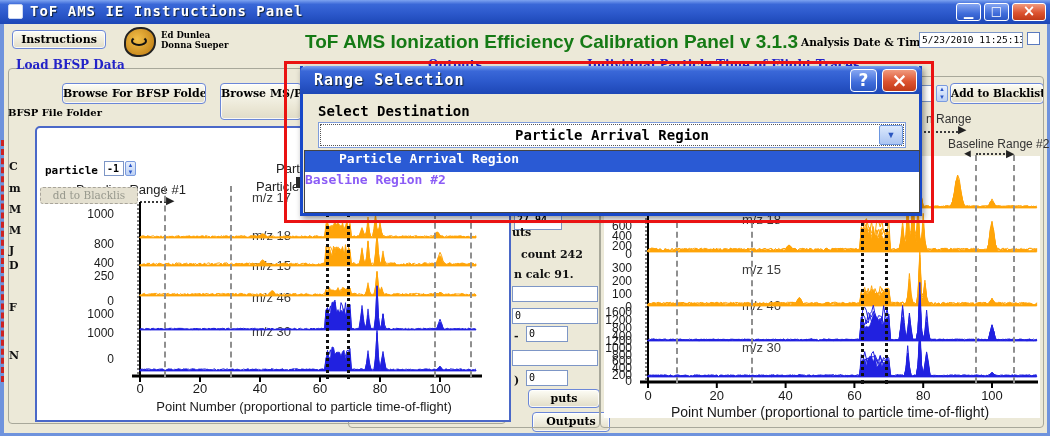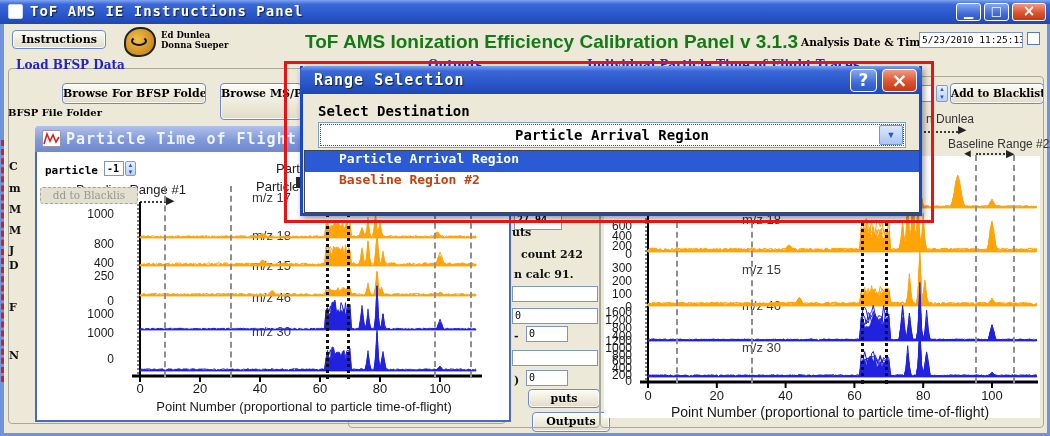--- a/index.html
+++ b/index.html
@@ -78,21 +78,21 @@
   <div class="a f" style="left:526px;top:370px;width:42px;height:16px;z-index:3">0</div>
   <div class="a b" style="left:528px;top:389px;width:72px;height:19px;line-height:17px">puts</div>
   <div class="a b" style="left:532px;top:412px;width:78px;height:20px;line-height:18px">Outputs</div>
 
   <div class="a f" style="left:920px;top:85px;width:14px;height:17px;z-index:6"></div>
   <div class="a spin" style="left:936px;top:85px;width:12px;height:17px;z-index:6">
     <span>▲</span>
     <span>▼</span>
   </div>
   <div class="a b" style="left:950px;top:83px;width:94px;height:21px;line-height:19px;font-size:10.5px">Add to Blacklist</div>
-  <div class="a" style="left:926px;top:112px;font:12px 'Liberation Sans',sans-serif;color:#333;z-index:6">n Dunlea</div>
+  <div class="a" style="left:926px;top:112px;font:12px 'Liberation Sans',sans-serif;color:#333;z-index:6">n Range</div>
   <div class="a dots" style="left:904px;top:131px;width:54px;z-index:6"></div>
   <div class="a" style="left:958px;top:123px;font-size:11px;color:#222;z-index:6">▶</div>
   <div class="a" style="left:948px;top:137px;font:12px 'Liberation Sans',sans-serif;color:#333;z-index:6">Baseline Range #2</div>
   <div class="a" style="left:962px;top:147px;font-size:11px;color:#222;z-index:6">◄</div>
   <div class="a dots" style="left:976px;top:153px;width:32px;z-index:6"></div>
   <div class="a" style="left:1006px;top:147px;font-size:11px;color:#222;z-index:6">▶</div>
 
   <svg id="rsvg" class="a" style="left:604px;top:150px;z-index:5" width="436" height="240">
       <line x1="44" y1="6" x2="44" y2="232" stroke="#000" stroke-width="2"></line>
       <line x1="41" y1="9" x2="44" y2="9" stroke="#000" stroke-width="1"></line>
@@ -174,28 +174,20 @@
       <path fill="none" stroke="#2121e0" stroke-width="1" d="M44,191 L44.0,190.0 L45.7,190.5 L47.4,189.1 L49.2,189.2 L50.9,189.1 L52.6,190.0 L54.3,189.4 L56.0,189.2 L57.8,189.8 L59.5,189.7 L61.2,189.1 L62.9,190.1 L64.6,190.2 L66.4,190.3 L68.1,189.8 L69.8,189.8 L71.5,189.7 L73.2,189.3 L75.0,190.3 L76.7,190.3 L78.4,189.9 L80.1,189.8 L81.8,190.2 L83.6,190.4 L85.3,190.4 L87.0,189.9 L88.7,190.1 L90.4,190.4 L92.2,190.0 L93.9,190.6 L95.6,190.6 L97.3,189.6 L99.0,190.5 L100.8,190.4 L102.5,189.2 L104.2,190.2 L105.9,189.9 L107.6,189.5 L109.4,190.2 L111.1,190.5 L112.8,189.5 L114.5,189.2 L116.2,190.1 L118.0,189.6 L119.7,190.3 L121.4,190.3 L123.1,189.4 L124.8,190.5 L126.6,189.2 L128.3,189.2 L130.0,189.6 L131.7,189.5 L133.4,189.5 L135.2,190.3 L136.9,190.0 L138.6,189.9 L140.3,189.7 L142.0,190.0 L143.8,189.8 L145.5,189.7 L147.2,190.3 L148.9,190.6 L150.6,190.3 L152.4,189.9 L154.1,190.5 L155.8,190.0 L157.5,190.0 L159.2,189.3 L161.0,190.2 L162.7,189.2 L164.4,190.2 L166.1,190.0 L167.8,189.5 L169.6,190.2 L171.3,189.1 L173.0,189.7 L174.7,189.8 L176.4,189.7 L178.2,189.6 L179.9,189.2 L181.6,190.2 L183.3,189.1 L185.0,189.5 L186.8,190.3 L188.5,189.7 L190.2,189.8 L191.9,189.9 L193.6,189.8 L195.4,190.4 L197.1,189.9 L198.8,190.2 L200.5,190.0 L202.2,190.1 L204.0,189.7 L205.7,189.7 L207.4,189.1 L209.1,190.5 L210.8,190.2 L212.6,189.4 L214.3,190.6 L216.0,190.0 L217.7,190.0 L219.4,189.3 L221.2,189.4 L222.9,189.7 L224.6,189.3 L226.3,189.6 L228.0,189.9 L229.8,190.0 L231.5,189.8 L233.2,189.6 L234.9,189.6 L236.6,190.6 L238.4,190.5 L240.1,189.9 L241.8,189.5 L243.5,189.5 L245.2,189.9 L247.0,190.3 L248.7,189.4 L250.4,189.7 L252.1,189.6 L253.8,189.2 L255.6,190.0 L257.3,167.3 L259.0,170.5 L260.7,174.9 L262.4,170.2 L264.2,173.0 L265.9,165.8 L267.6,172.0 L269.3,167.1 L271.0,177.7 L272.8,172.4 L274.5,178.5 L276.2,177.4 L277.9,166.5 L279.6,177.2 L281.4,177.2 L283.1,174.2 L284.8,175.6 L286.5,190.4 L288.2,189.9 L290.0,190.3 L291.7,190.3 L293.4,189.9 L295.1,189.6 L296.8,179.2 L298.6,171.1 L300.3,178.2 L302.0,189.2 L303.7,184.6 L305.4,170.0 L307.2,183.4 L308.9,189.9 L310.6,190.2 L312.3,189.3 L314.0,180.3 L315.8,144.2 L317.5,180.9 L319.2,189.3 L320.9,183.3 L322.6,172.2 L324.4,184.5 L326.1,189.2 L327.8,190.6 L329.5,189.4 L331.2,190.5 L333.0,190.3 L334.7,189.4 L336.4,189.4 L338.1,190.6 L339.8,189.7 L341.6,189.6 L343.3,189.3 L345.0,190.3 L346.7,189.8 L348.4,189.6 L350.2,189.7 L351.9,189.1 L353.6,189.1 L355.3,190.1 L357.0,190.5 L358.8,189.2 L360.5,190.5 L362.2,189.9 L363.9,189.4 L365.6,189.2 L367.4,189.9 L369.1,190.2 L370.8,189.8 L372.5,189.8 L374.2,189.2 L376.0,190.0 L377.7,189.9 L379.4,189.8 L381.1,189.4 L382.8,190.0 L384.6,189.4 L386.3,182.1 L388.0,178.5 L389.7,181.2 L391.4,189.4 L393.2,190.0 L394.9,189.2 L396.6,190.1 L398.3,189.8 L400.0,189.8 L401.8,189.6 L403.5,189.1 L405.2,189.2 L406.9,189.4 L408.6,189.8 L410.4,189.5 L412.1,190.2 L413.8,190.0 L415.5,189.7 L417.2,190.3 L419.0,190.2 L420.7,190.1 L422.4,190.1 L424.1,190.2 L425.8,189.6 L427.6,190.0 L429.3,190.5 L431.0,190.3 L432.7,189.2"></path>
       <path fill="none" stroke="#2121e0" stroke-width="1" d="M44,191 L44.0,190.0 L45.7,190.6 L47.4,190.4 L49.2,189.2 L50.9,190.1 L52.6,190.4 L54.3,189.9 L56.0,189.6 L57.8,189.8 L59.5,189.2 L61.2,189.2 L62.9,190.3 L64.6,190.2 L66.4,189.9 L68.1,189.1 L69.8,189.5 L71.5,190.0 L73.2,190.5 L75.0,189.9 L76.7,189.7 L78.4,189.9 L80.1,190.1 L81.8,189.9 L83.6,189.6 L85.3,190.5 L87.0,190.5 L88.7,190.3 L90.4,189.4 L92.2,189.2 L93.9,190.1 L95.6,190.2 L97.3,190.0 L99.0,189.9 L100.8,190.1 L102.5,189.8 L104.2,189.3 L105.9,190.6 L107.6,189.6 L109.4,189.7 L111.1,190.1 L112.8,190.2 L114.5,190.4 L116.2,189.7 L118.0,190.0 L119.7,189.2 L121.4,189.6 L123.1,190.4 L124.8,189.8 L126.6,190.3 L128.3,189.5 L130.0,189.3 L131.7,189.7 L133.4,189.7 L135.2,189.9 L136.9,189.5 L138.6,189.3 L140.3,190.2 L142.0,189.7 L143.8,189.5 L145.5,189.5 L147.2,190.2 L148.9,190.4 L150.6,190.4 L152.4,190.4 L154.1,189.1 L155.8,189.5 L157.5,189.9 L159.2,190.5 L161.0,190.2 L162.7,189.8 L164.4,189.5 L166.1,190.1 L167.8,190.2 L169.6,189.7 L171.3,189.6 L173.0,190.4 L174.7,189.8 L176.4,189.3 L178.2,190.5 L179.9,189.1 L181.6,190.4 L183.3,189.7 L185.0,190.5 L186.8,190.5 L188.5,189.8 L190.2,189.5 L191.9,189.6 L193.6,189.2 L195.4,190.2 L197.1,190.5 L198.8,190.3 L200.5,189.8 L202.2,189.5 L204.0,190.3 L205.7,189.4 L207.4,189.1 L209.1,189.3 L210.8,189.8 L212.6,190.6 L214.3,190.5 L216.0,190.1 L217.7,190.2 L219.4,189.4 L221.2,189.4 L222.9,190.4 L224.6,189.3 L226.3,189.4 L228.0,190.2 L229.8,190.6 L231.5,189.5 L233.2,190.2 L234.9,190.4 L236.6,190.3 L238.4,190.1 L240.1,190.0 L241.8,189.3 L243.5,189.4 L245.2,189.6 L247.0,189.9 L248.7,190.4 L250.4,189.6 L252.1,190.2 L253.8,189.9 L255.6,190.4 L257.3,176.7 L259.0,164.7 L260.7,166.9 L262.4,174.0 L264.2,162.6 L265.9,164.2 L267.6,167.1 L269.3,161.4 L271.0,171.5 L272.8,170.4 L274.5,165.7 L276.2,166.0 L277.9,167.3 L279.6,176.1 L281.4,163.6 L283.1,175.7 L284.8,164.0 L286.5,190.5 L288.2,190.5 L290.0,190.2 L291.7,189.6 L293.4,189.8 L295.1,189.5 L296.8,177.5 L298.6,158.8 L300.3,177.9 L302.0,189.0 L303.7,182.0 L305.4,163.0 L307.2,181.4 L308.9,190.5 L310.6,189.8 L312.3,189.2 L314.0,179.7 L315.8,147.3 L317.5,181.1 L319.2,190.3 L320.9,182.6 L322.6,166.5 L324.4,184.0 L326.1,189.5 L327.8,189.2 L329.5,189.5 L331.2,189.1 L333.0,190.5 L334.7,189.4 L336.4,189.4 L338.1,190.2 L339.8,190.2 L341.6,190.5 L343.3,190.3 L345.0,189.4 L346.7,189.6 L348.4,189.2 L350.2,190.1 L351.9,190.5 L353.6,189.4 L355.3,189.1 L357.0,190.3 L358.8,190.4 L360.5,190.6 L362.2,190.2 L363.9,189.1 L365.6,190.1 L367.4,189.5 L369.1,189.8 L370.8,189.7 L372.5,189.6 L374.2,189.2 L376.0,189.4 L377.7,190.3 L379.4,190.2 L381.1,189.6 L382.8,190.2 L384.6,188.8 L386.3,181.7 L388.0,174.7 L389.7,181.2 L391.4,189.2 L393.2,190.5 L394.9,190.2 L396.6,189.8 L398.3,189.3 L400.0,189.4 L401.8,190.1 L403.5,189.8 L405.2,189.1 L406.9,190.2 L408.6,190.3 L410.4,190.3 L412.1,190.1 L413.8,189.9 L415.5,190.3 L417.2,189.7 L419.0,189.9 L420.7,190.0 L422.4,190.6 L424.1,190.6 L425.8,190.2 L427.6,190.1 L429.3,190.6 L431.0,190.3 L432.7,190.1"></path>
       <path fill="none" stroke="#2121e0" stroke-width="1" d="M44,191 L44.0,190.0 L45.7,189.1 L47.4,190.2 L49.2,189.1 L50.9,189.6 L52.6,189.3 L54.3,190.3 L56.0,190.1 L57.8,189.8 L59.5,190.2 L61.2,189.3 L62.9,190.5 L64.6,190.1 L66.4,189.4 L68.1,190.0 L69.8,189.2 L71.5,190.3 L73.2,190.2 L75.0,189.5 L76.7,189.1 L78.4,189.8 L80.1,190.4 L81.8,189.6 L83.6,190.4 L85.3,189.1 L87.0,189.6 L88.7,190.5 L90.4,189.9 L92.2,189.9 L93.9,189.5 L95.6,189.8 L97.3,190.4 L99.0,189.2 L100.8,189.7 L102.5,190.4 L104.2,189.9 L105.9,189.7 L107.6,189.7 L109.4,189.2 L111.1,189.7 L112.8,189.5 L114.5,190.1 L116.2,189.3 L118.0,190.5 L119.7,189.7 L121.4,190.5 L123.1,189.9 L124.8,190.6 L126.6,189.8 L128.3,189.8 L130.0,190.5 L131.7,189.9 L133.4,189.9 L135.2,189.5 L136.9,190.6 L138.6,190.2 L140.3,189.1 L142.0,189.4 L143.8,189.2 L145.5,189.3 L147.2,190.2 L148.9,190.3 L150.6,190.5 L152.4,189.5 L154.1,189.2 L155.8,190.6 L157.5,189.8 L159.2,190.3 L161.0,190.2 L162.7,190.5 L164.4,190.4 L166.1,190.2 L167.8,189.4 L169.6,189.2 L171.3,190.1 L173.0,189.6 L174.7,189.7 L176.4,190.4 L178.2,190.0 L179.9,189.1 L181.6,190.6 L183.3,190.2 L185.0,190.0 L186.8,189.1 L188.5,189.8 L190.2,189.3 L191.9,189.3 L193.6,190.1 L195.4,190.1 L197.1,189.5 L198.8,190.5 L200.5,189.5 L202.2,190.5 L204.0,189.4 L205.7,189.2 L207.4,189.1 L209.1,189.7 L210.8,189.4 L212.6,190.2 L214.3,190.5 L216.0,190.3 L217.7,190.4 L219.4,189.4 L221.2,189.4 L222.9,189.6 L224.6,189.4 L226.3,189.3 L228.0,190.6 L229.8,189.6 L231.5,189.2 L233.2,189.1 L234.9,189.7 L236.6,190.0 L238.4,189.7 L240.1,190.1 L241.8,189.2 L243.5,189.3 L245.2,189.4 L247.0,189.5 L248.7,190.0 L250.4,189.5 L252.1,189.2 L253.8,189.1 L255.6,189.4 L257.3,170.9 L259.0,158.3 L260.7,157.2 L262.4,160.5 L264.2,169.8 L265.9,163.8 L267.6,161.8 L269.3,155.3 L271.0,164.2 L272.8,169.0 L274.5,169.4 L276.2,171.5 L277.9,170.1 L279.6,155.7 L281.4,166.4 L283.1,158.9 L284.8,169.6 L286.5,189.1 L288.2,189.6 L290.0,190.1 L291.7,190.4 L293.4,189.8 L295.1,189.2 L296.8,176.1 L298.6,155.5 L300.3,172.6 L302.0,189.3 L303.7,179.0 L305.4,165.7 L307.2,179.1 L308.9,189.8 L310.6,189.3 L312.3,189.2 L314.0,179.6 L315.8,132.4 L317.5,177.4 L319.2,189.8 L320.9,182.0 L322.6,160.1 L324.4,180.3 L326.1,189.9 L327.8,189.4 L329.5,189.6 L331.2,189.3 L333.0,190.6 L334.7,189.3 L336.4,189.4 L338.1,189.8 L339.8,189.2 L341.6,189.9 L343.3,189.8 L345.0,190.0 L346.7,189.4 L348.4,190.4 L350.2,190.4 L351.9,190.3 L353.6,189.7 L355.3,189.7 L357.0,190.1 L358.8,190.1 L360.5,189.2 L362.2,190.4 L363.9,190.4 L365.6,189.4 L367.4,189.2 L369.1,189.3 L370.8,189.6 L372.5,189.4 L374.2,189.3 L376.0,190.3 L377.7,189.2 L379.4,190.5 L381.1,189.7 L382.8,190.5 L384.6,188.9 L386.3,181.3 L388.0,175.2 L389.7,181.1 L391.4,188.8 L393.2,189.5 L394.9,189.6 L396.6,189.5 L398.3,190.4 L400.0,190.5 L401.8,189.1 L403.5,190.4 L405.2,190.6 L406.9,189.5 L408.6,189.3 L410.4,189.5 L412.1,189.9 L413.8,189.8 L415.5,189.4 L417.2,189.1 L419.0,189.7 L420.7,189.9 L422.4,189.5 L424.1,189.4 L425.8,189.1 L427.6,190.2 L429.3,189.1 L431.0,190.2 L432.7,189.5"></path>
       <path fill="#2121e0" stroke="#2121e0" stroke-width="0.8" d="M44,227 L44.0,225.9 L45.7,226.1 L47.4,226.5 L49.2,225.4 L50.9,225.0 L52.6,225.3 L54.3,224.9 L56.0,225.8 L57.8,225.6 L59.5,225.3 L61.2,225.5 L62.9,225.9 L64.6,226.0 L66.4,225.1 L68.1,226.0 L69.8,226.2 L71.5,225.8 L73.2,226.0 L75.0,226.2 L76.7,226.0 L78.4,225.5 L80.1,225.7 L81.8,225.3 L83.6,226.2 L85.3,226.5 L87.0,226.5 L88.7,226.4 L90.4,225.4 L92.2,225.5 L93.9,226.1 L95.6,225.0 L97.3,225.9 L99.0,226.5 L100.8,225.0 L102.5,225.4 L104.2,225.2 L105.9,225.8 L107.6,225.7 L109.4,226.0 L111.1,225.2 L112.8,225.5 L114.5,226.4 L116.2,225.1 L118.0,224.9 L119.7,225.8 L121.4,225.4 L123.1,226.0 L124.8,226.3 L126.6,225.7 L128.3,225.1 L130.0,225.1 L131.7,226.3 L133.4,226.2 L135.2,226.2 L136.9,225.8 L138.6,225.6 L140.3,226.1 L142.0,225.0 L143.8,226.3 L145.5,224.9 L147.2,226.3 L148.9,226.5 L150.6,225.5 L152.4,226.4 L154.1,225.0 L155.8,225.1 L157.5,226.4 L159.2,225.3 L161.0,226.0 L162.7,225.6 L164.4,226.3 L166.1,225.6 L167.8,225.0 L169.6,224.9 L171.3,225.7 L173.0,225.7 L174.7,225.8 L176.4,226.0 L178.2,225.0 L179.9,225.7 L181.6,225.8 L183.3,226.3 L185.0,225.2 L186.8,225.1 L188.5,225.9 L190.2,226.1 L191.9,225.5 L193.6,225.4 L195.4,225.0 L197.1,225.0 L198.8,226.1 L200.5,225.8 L202.2,226.5 L204.0,226.3 L205.7,225.4 L207.4,226.1 L209.1,226.5 L210.8,225.8 L212.6,225.5 L214.3,225.0 L216.0,225.0 L217.7,226.3 L219.4,226.1 L221.2,224.9 L222.9,225.3 L224.6,225.7 L226.3,226.2 L228.0,226.0 L229.8,226.2 L231.5,225.5 L233.2,225.5 L234.9,225.4 L236.6,226.6 L238.4,225.4 L240.1,226.2 L241.8,225.7 L243.5,225.4 L245.2,225.8 L247.0,225.1 L248.7,225.0 L250.4,225.8 L252.1,225.8 L253.8,226.4 L255.6,226.0 L257.3,213.0 L259.0,209.8 L260.7,209.9 L262.4,215.9 L264.2,208.7 L265.9,206.2 L267.6,206.9 L269.3,212.3 L271.0,206.4 L272.8,216.8 L274.5,215.7 L276.2,211.5 L277.9,216.4 L279.6,212.4 L281.4,212.0 L283.1,207.4 L284.8,212.9 L286.5,225.7 L288.2,225.9 L290.0,225.7 L291.7,226.0 L293.4,225.0 L295.1,225.3 L296.8,225.1 L298.6,225.6 L300.3,225.8 L302.0,219.4 L303.7,203.7 L305.4,219.3 L307.2,225.7 L308.9,226.3 L310.6,225.3 L312.3,225.8 L314.0,217.3 L315.8,188.0 L317.5,216.9 L319.2,225.9 L320.9,216.4 L322.6,208.2 L324.4,215.6 L326.1,225.8 L327.8,226.0 L329.5,226.1 L331.2,226.2 L333.0,225.6 L334.7,226.0 L336.4,225.7 L338.1,226.0 L339.8,226.0 L341.6,226.1 L343.3,224.9 L345.0,226.5 L346.7,226.1 L348.4,226.2 L350.2,225.2 L351.9,226.0 L353.6,225.8 L355.3,226.0 L357.0,225.8 L358.8,226.3 L360.5,225.5 L362.2,225.7 L363.9,225.5 L365.6,225.8 L367.4,226.0 L369.1,226.3 L370.8,224.9 L372.5,225.0 L374.2,226.3 L376.0,225.6 L377.7,226.3 L379.4,225.4 L381.1,226.1 L382.8,225.2 L384.6,226.3 L386.3,224.4 L388.0,223.4 L389.7,224.3 L391.4,225.1 L393.2,226.4 L394.9,225.8 L396.6,225.9 L398.3,226.3 L400.0,225.3 L401.8,224.9 L403.5,225.0 L405.2,225.1 L406.9,226.3 L408.6,225.0 L410.4,226.0 L412.1,225.3 L413.8,226.5 L415.5,225.8 L417.2,225.8 L419.0,225.2 L420.7,225.2 L422.4,225.1 L424.1,226.1 L425.8,226.1 L427.6,226.5 L429.3,225.0 L431.0,225.4 L432.7,226.1 L432.7,227 Z"></path>
       <path fill="none" stroke="#2121e0" stroke-width="1" d="M44,227 L44.0,225.8 L45.7,225.0 L47.4,225.2 L49.2,225.0 L50.9,225.7 L52.6,226.4 L54.3,225.4 L56.0,225.6 L57.8,225.5 L59.5,225.4 L61.2,225.3 L62.9,225.6 L64.6,226.1 L66.4,226.2 L68.1,226.1 L69.8,226.3 L71.5,225.5 L73.2,226.3 L75.0,225.9 L76.7,226.0 L78.4,225.6 L80.1,226.1 L81.8,225.3 L83.6,225.5 L85.3,226.5 L87.0,225.7 L88.7,226.3 L90.4,224.9 L92.2,225.4 L93.9,225.7 L95.6,225.7 L97.3,226.5 L99.0,225.4 L100.8,225.6 L102.5,226.3 L104.2,225.0 L105.9,225.3 L107.6,225.0 L109.4,225.0 L111.1,226.6 L112.8,225.2 L114.5,226.5 L116.2,225.8 L118.0,225.7 L119.7,226.5 L121.4,225.9 L123.1,225.0 L124.8,225.1 L126.6,226.6 L128.3,225.8 L130.0,225.8 L131.7,226.3 L133.4,225.7 L135.2,225.6 L136.9,225.0 L138.6,226.3 L140.3,224.9 L142.0,225.2 L143.8,225.2 L145.5,226.3 L147.2,225.9 L148.9,225.1 L150.6,225.7 L152.4,225.3 L154.1,226.2 L155.8,225.0 L157.5,225.7 L159.2,225.3 L161.0,225.8 L162.7,226.1 L164.4,225.5 L166.1,226.0 L167.8,224.9 L169.6,226.1 L171.3,225.8 L173.0,225.4 L174.7,226.3 L176.4,225.7 L178.2,226.2 L179.9,226.0 L181.6,226.5 L183.3,225.8 L185.0,225.3 L186.8,226.0 L188.5,225.1 L190.2,225.6 L191.9,225.5 L193.6,225.5 L195.4,225.0 L197.1,225.5 L198.8,225.2 L200.5,226.1 L202.2,226.4 L204.0,225.3 L205.7,226.0 L207.4,226.1 L209.1,225.0 L210.8,226.5 L212.6,226.3 L214.3,226.5 L216.0,225.1 L217.7,225.4 L219.4,225.8 L221.2,225.1 L222.9,225.0 L224.6,225.0 L226.3,224.9 L228.0,226.3 L229.8,226.4 L231.5,225.1 L233.2,225.5 L234.9,225.1 L236.6,224.9 L238.4,225.9 L240.1,226.2 L241.8,225.2 L243.5,226.6 L245.2,225.9 L247.0,225.3 L248.7,225.4 L250.4,226.0 L252.1,226.4 L253.8,226.5 L255.6,226.6 L257.3,211.4 L259.0,216.1 L260.7,217.6 L262.4,209.1 L264.2,218.4 L265.9,211.6 L267.6,209.4 L269.3,212.1 L271.0,213.7 L272.8,209.9 L274.5,216.3 L276.2,216.2 L277.9,210.4 L279.6,210.1 L281.4,210.3 L283.1,214.7 L284.8,218.0 L286.5,226.2 L288.2,226.5 L290.0,226.5 L291.7,226.2 L293.4,225.0 L295.1,225.0 L296.8,224.9 L298.6,225.3 L300.3,226.0 L302.0,220.1 L303.7,203.1 L305.4,220.6 L307.2,226.4 L308.9,226.2 L310.6,226.0 L312.3,225.7 L314.0,215.8 L315.8,185.8 L317.5,215.7 L319.2,225.3 L320.9,216.8 L322.6,205.4 L324.4,216.7 L326.1,225.9 L327.8,225.8 L329.5,225.7 L331.2,225.8 L333.0,226.4 L334.7,225.9 L336.4,225.8 L338.1,226.6 L339.8,226.3 L341.6,225.9 L343.3,226.5 L345.0,225.3 L346.7,224.9 L348.4,225.6 L350.2,225.8 L351.9,225.1 L353.6,226.3 L355.3,225.6 L357.0,225.7 L358.8,225.0 L360.5,225.2 L362.2,226.2 L363.9,225.0 L365.6,225.3 L367.4,225.6 L369.1,225.2 L370.8,226.3 L372.5,225.8 L374.2,225.7 L376.0,225.6 L377.7,225.0 L379.4,226.6 L381.1,226.2 L382.8,226.5 L384.6,226.4 L386.3,224.3 L388.0,222.3 L389.7,224.2 L391.4,225.1 L393.2,225.3 L394.9,225.8 L396.6,226.2 L398.3,225.3 L400.0,226.2 L401.8,225.6 L403.5,226.3 L405.2,225.8 L406.9,225.8 L408.6,225.9 L410.4,225.1 L412.1,225.0 L413.8,226.0 L415.5,226.1 L417.2,226.1 L419.0,226.3 L420.7,225.4 L422.4,226.2 L424.1,226.4 L425.8,226.4 L427.6,225.7 L429.3,225.7 L431.0,225.2 L432.7,225.5"></path>
       <path fill="none" stroke="#2121e0" stroke-width="1" d="M44,227 L44.0,225.8 L45.7,225.6 L47.4,225.5 L49.2,226.2 L50.9,226.4 L52.6,225.8 L54.3,225.8 L56.0,225.3 L57.8,225.3 L59.5,225.5 L61.2,225.1 L62.9,225.2 L64.6,226.2 L66.4,225.6 L68.1,226.2 L69.8,226.4 L71.5,225.2 L73.2,224.9 L75.0,225.5 L76.7,226.0 L78.4,225.7 L80.1,226.5 L81.8,225.3 L83.6,226.4 L85.3,226.4 L87.0,226.5 L88.7,226.2 L90.4,226.2 L92.2,225.2 L93.9,225.4 L95.6,226.4 L97.3,225.5 L99.0,226.0 L100.8,226.3 L102.5,225.5 L104.2,226.4 L105.9,226.6 L107.6,225.9 L109.4,225.6 L111.1,226.3 L112.8,225.0 L114.5,226.5 L116.2,226.5 L118.0,226.4 L119.7,225.5 L121.4,226.5 L123.1,225.8 L124.8,225.6 L126.6,225.7 L128.3,226.5 L130.0,226.6 L131.7,226.3 L133.4,225.2 L135.2,225.0 L136.9,226.0 L138.6,225.3 L140.3,225.4 L142.0,225.4 L143.8,225.7 L145.5,226.1 L147.2,225.6 L148.9,225.3 L150.6,225.9 L152.4,225.9 L154.1,225.6 L155.8,226.5 L157.5,225.0 L159.2,225.3 L161.0,225.7 L162.7,226.5 L164.4,226.4 L166.1,226.3 L167.8,226.6 L169.6,225.5 L171.3,225.9 L173.0,225.2 L174.7,225.2 L176.4,225.5 L178.2,225.7 L179.9,226.2 L181.6,225.5 L183.3,225.3 L185.0,225.4 L186.8,225.2 L188.5,226.0 L190.2,225.1 L191.9,225.5 L193.6,225.5 L195.4,224.9 L197.1,226.1 L198.8,226.0 L200.5,226.5 L202.2,226.2 L204.0,225.9 L205.7,224.9 L207.4,226.2 L209.1,225.2 L210.8,225.5 L212.6,225.5 L214.3,226.3 L216.0,225.2 L217.7,226.1 L219.4,225.6 L221.2,225.3 L222.9,226.5 L224.6,226.0 L226.3,225.4 L228.0,224.9 L229.8,224.9 L231.5,226.4 L233.2,225.5 L234.9,226.5 L236.6,225.0 L238.4,226.4 L240.1,226.2 L241.8,226.5 L243.5,226.0 L245.2,226.1 L247.0,225.5 L248.7,225.9 L250.4,226.1 L252.1,225.3 L253.8,224.9 L255.6,225.5 L257.3,204.6 L259.0,207.0 L260.7,210.5 L262.4,208.5 L264.2,213.7 L265.9,212.6 L267.6,206.4 L269.3,207.1 L271.0,204.9 L272.8,209.4 L274.5,213.5 L276.2,205.4 L277.9,211.0 L279.6,214.7 L281.4,215.7 L283.1,206.3 L284.8,208.1 L286.5,225.1 L288.2,225.4 L290.0,225.6 L291.7,226.4 L293.4,225.0 L295.1,226.4 L296.8,226.5 L298.6,224.9 L300.3,226.3 L302.0,218.8 L303.7,203.6 L305.4,216.9 L307.2,225.5 L308.9,226.1 L310.6,224.9 L312.3,225.5 L314.0,214.9 L315.8,185.3 L317.5,215.0 L319.2,225.5 L320.9,214.1 L322.6,203.3 L324.4,214.5 L326.1,225.7 L327.8,225.6 L329.5,225.3 L331.2,225.3 L333.0,225.6 L334.7,225.9 L336.4,226.0 L338.1,225.4 L339.8,226.6 L341.6,225.8 L343.3,226.5 L345.0,225.7 L346.7,225.4 L348.4,224.9 L350.2,226.3 L351.9,225.9 L353.6,225.1 L355.3,225.1 L357.0,225.7 L358.8,225.4 L360.5,224.9 L362.2,225.1 L363.9,226.2 L365.6,226.4 L367.4,225.2 L369.1,225.9 L370.8,226.0 L372.5,224.9 L374.2,225.1 L376.0,225.5 L377.7,225.4 L379.4,226.0 L381.1,226.4 L382.8,226.1 L384.6,225.0 L386.3,224.2 L388.0,222.4 L389.7,224.2 L391.4,225.2 L393.2,225.8 L394.9,225.8 L396.6,226.5 L398.3,226.0 L400.0,225.3 L401.8,226.3 L403.5,226.0 L405.2,226.5 L406.9,225.3 L408.6,225.0 L410.4,225.9 L412.1,226.4 L413.8,225.4 L415.5,226.5 L417.2,226.4 L419.0,225.7 L420.7,225.5 L422.4,225.6 L424.1,225.1 L425.8,224.9 L427.6,226.5 L429.3,226.4 L431.0,224.9 L432.7,225.0"></path>
       <path fill="none" stroke="#2121e0" stroke-width="1" d="M44,227 L44.0,225.8 L45.7,226.1 L47.4,225.9 L49.2,225.8 L50.9,225.5 L52.6,225.2 L54.3,226.2 L56.0,225.1 L57.8,225.1 L59.5,225.5 L61.2,224.9 L62.9,226.6 L64.6,226.3 L66.4,225.0 L68.1,226.2 L69.8,226.5 L71.5,226.5 L73.2,225.2 L75.0,225.1 L76.7,225.9 L78.4,225.8 L80.1,225.2 L81.8,225.3 L83.6,225.7 L85.3,226.4 L87.0,225.7 L88.7,226.1 L90.4,225.7 L92.2,225.1 L93.9,225.0 L95.6,225.4 L97.3,226.2 L99.0,226.6 L100.8,225.3 L102.5,226.4 L104.2,226.2 L105.9,226.1 L107.6,225.2 L109.4,226.3 L111.1,226.0 L112.8,226.4 L114.5,226.5 L116.2,225.5 L118.0,225.5 L119.7,226.2 L121.4,225.3 L123.1,226.5 L124.8,226.1 L126.6,224.9 L128.3,225.5 L130.0,225.6 L131.7,226.3 L133.4,226.4 L135.2,226.1 L136.9,225.2 L138.6,226.0 L140.3,225.9 L142.0,225.7 L143.8,226.2 L145.5,225.8 L147.2,225.3 L148.9,225.6 L150.6,226.1 L152.4,226.5 L154.1,225.1 L155.8,226.3 L157.5,226.0 L159.2,225.3 L161.0,225.5 L162.7,225.3 L164.4,225.7 L166.1,225.0 L167.8,226.5 L169.6,224.9 L171.3,226.0 L173.0,224.9 L174.7,225.7 L176.4,225.3 L178.2,225.2 L179.9,226.5 L181.6,226.1 L183.3,226.5 L185.0,225.5 L186.8,226.1 L188.5,225.2 L190.2,226.2 L191.9,225.5 L193.6,225.5 L195.4,224.9 L197.1,225.0 L198.8,225.1 L200.5,225.1 L202.2,226.1 L204.0,224.9 L205.7,225.5 L207.4,226.3 L209.1,225.5 L210.8,226.3 L212.6,226.4 L214.3,226.1 L216.0,225.3 L217.7,225.2 L219.4,225.3 L221.2,225.6 L222.9,226.2 L224.6,225.4 L226.3,225.8 L228.0,225.2 L229.8,225.1 L231.5,226.1 L233.2,225.5 L234.9,226.3 L236.6,225.0 L238.4,225.2 L240.1,226.2 L241.8,226.0 L243.5,225.5 L245.2,226.2 L247.0,225.8 L248.7,226.3 L250.4,226.3 L252.1,225.9 L253.8,225.0 L255.6,226.0 L257.3,211.2 L259.0,210.0 L260.7,201.6 L262.4,209.0 L264.2,208.0 L265.9,214.9 L267.6,203.6 L269.3,201.5 L271.0,208.5 L272.8,209.8 L274.5,210.4 L276.2,206.2 L277.9,213.0 L279.6,207.5 L281.4,209.3 L283.1,210.4 L284.8,210.1 L286.5,225.6 L288.2,226.0 L290.0,226.4 L291.7,224.9 L293.4,225.0 L295.1,226.1 L296.8,226.3 L298.6,226.2 L300.3,226.5 L302.0,217.4 L303.7,195.7 L305.4,216.0 L307.2,226.3 L308.9,226.0 L310.6,225.5 L312.3,225.4 L314.0,214.5 L315.8,174.5 L317.5,215.0 L319.2,224.9 L320.9,215.8 L322.6,201.9 L324.4,212.2 L326.1,225.5 L327.8,225.4 L329.5,226.6 L331.2,226.5 L333.0,226.5 L334.7,225.8 L336.4,226.1 L338.1,226.0 L339.8,225.2 L341.6,225.6 L343.3,226.4 L345.0,226.1 L346.7,225.9 L348.4,226.0 L350.2,225.1 L351.9,225.0 L353.6,225.5 L355.3,226.3 L357.0,225.6 L358.8,225.7 L360.5,226.4 L362.2,225.7 L363.9,225.7 L365.6,225.9 L367.4,226.5 L369.1,226.5 L370.8,225.7 L372.5,225.7 L374.2,226.2 L376.0,225.4 L377.7,225.8 L379.4,225.5 L381.1,226.6 L382.8,225.7 L384.6,225.2 L386.3,224.8 L388.0,222.5 L389.7,224.1 L391.4,225.3 L393.2,226.3 L394.9,225.8 L396.6,225.1 L398.3,225.1 L400.0,226.2 L401.8,225.4 L403.5,225.6 L405.2,225.5 L406.9,226.5 L408.6,225.9 L410.4,225.0 L412.1,226.1 L413.8,226.5 L415.5,225.1 L417.2,225.0 L419.0,225.1 L420.7,225.7 L422.4,225.0 L424.1,225.5 L425.8,225.2 L427.6,225.7 L429.3,225.5 L431.0,226.4 L432.7,226.1"></path>
     </svg>
 
   <div class="a" style="left:35px;top:126px;width:476px;height:296px;background:#fff;border:2px solid #4a68c8;border-radius:5px 5px 0 0;z-index:20"></div>
-  <div class="a" style="left:35px;top:126px;width:476px;height:26px;background:linear-gradient(180deg,#b2c1ea,#8099d8 55%,#7089cf);border-radius:4px 4px 0 0;z-index:20">
-    <div class="a" style="left:7px;top:4px;width:19px;height:17px;background:#fff;border:1px solid #99a;border-radius:2px">
-      <svg width="17" height="15">
-          <polyline points="1,13 4,3 7,10 10,4 13,11 16,6" fill="none" stroke="#d22222" stroke-width="1.6"></polyline>
-        </svg>
-    </div>
-    <div class="a" style="left:31px;top:4px;font:bold 15px 'DejaVu Sans Mono',monospace;color:#eef3ff;letter-spacing:1px">Particle Time of Flight</div>
-  </div>
 
   <div class="a mono" style="left:45px;top:164px;font-size:11px;z-index:21">particle #</div>
   <div class="a f" style="left:104px;top:161px;width:20px;height:15px;font-weight:bold;z-index:21">-1</div>
   <div class="a spin" style="left:125px;top:161px;width:11px;height:15px;z-index:21">
     <span>▲</span>
     <span>▼</span>
   </div>
   <div class="a" style="left:76px;top:182px;font:13px 'Liberation Sans',sans-serif;color:#222;z-index:21">Baseline Range #1</div>
   <div class="a" style="left:40px;top:187px;width:98px;height:17px;background:#e4e0d0;border:1px dashed #a8a49a;border-radius:3px;font:10.5px 'DejaVu Serif',serif;color:#97988d;text-align:center;line-height:15px;z-index:22">dd to Blacklis</div>
   <div class="a dots" style="left:140px;top:201px;width:26px;z-index:21"></div>
@@ -274,21 +266,21 @@
     <div class="a wbtn" style="left:550px;top:3px;width:27px;height:23px;line-height:21px;font-size:17px;border-radius:4px">?</div>
     <div class="a wbtn xbtn" style="left:582px;top:3px;width:35px;height:23px;line-height:20px;font-size:19px;border-radius:4px">×</div>
   </div>
   <div class="a mono" style="left:318px;top:103px;font-size:14px;z-index:31">Select Destination</div>
   <div class="a" style="left:318px;top:122px;width:588px;height:26px;background:#fff;border:1px solid #7f9ddb;outline:1px dotted #555;outline-offset:-3px;z-index:31">
     <div style="text-align:center;font:bold 14px 'DejaVu Sans Mono',monospace;line-height:24px">Particle Arrival Region</div>
     <div class="a" style="right:2px;top:2px;width:24px;height:20px;background:linear-gradient(180deg,#dce9fc,#aac4f2);border:1px solid #6b96e0;border-radius:2px;text-align:center;font-size:9px;line-height:19px;color:#2a56c0">▼</div>
   </div>
   <div class="a" style="left:304px;top:150px;width:616px;height:63px;background:#fff;border:1px solid #444;overflow:hidden;z-index:31">
     <div style="height:21px;line-height:21px;padding-left:34px;background:#2a5ad4;color:#fff;font:bold 13px 'DejaVu Sans Mono',monospace">Particle Arrival Region</div>
-    <div style="height:20px;line-height:20px;padding-left:34px;color:#c2410c;font:bold 13px 'DejaVu Sans Mono',monospace">Baseline Region #2</div>
+    <div style="height:20px;line-height:20px;color:#8b5cf6;font:bold 13px 'DejaVu Sans Mono',monospace">Baseline Region #2</div>
   </div>
 
   <div class="a" style="left:284px;top:61px;width:650px;height:162px;border:3px solid #ea1212;z-index:40;pointer-events:none"></div>
 
 <div style="position: absolute; left: 126px; top: 381px; width: 28px; text-align: center; font: 13px &quot;Liberation Sans&quot;, sans-serif; color: rgb(26, 26, 26); z-index: 21;">0</div>
     <div style="position: absolute; left: 186px; top: 381px; width: 28px; text-align: center; font: 13px &quot;Liberation Sans&quot;, sans-serif; color: rgb(26, 26, 26); z-index: 21;">20</div>
     <div style="position: absolute; left: 246px; top: 381px; width: 28px; text-align: center; font: 13px &quot;Liberation Sans&quot;, sans-serif; color: rgb(26, 26, 26); z-index: 21;">40</div>
     <div style="position: absolute; left: 306px; top: 381px; width: 28px; text-align: center; font: 13px &quot;Liberation Sans&quot;, sans-serif; color: rgb(26, 26, 26); z-index: 21;">60</div>
     <div style="position: absolute; left: 366px; top: 381px; width: 28px; text-align: center; font: 13px &quot;Liberation Sans&quot;, sans-serif; color: rgb(26, 26, 26); z-index: 21;">80</div>
     <div style="position: absolute; left: 426px; top: 381px; width: 28px; text-align: center; font: 13px &quot;Liberation Sans&quot;, sans-serif; color: rgb(26, 26, 26); z-index: 21;">100</div>

